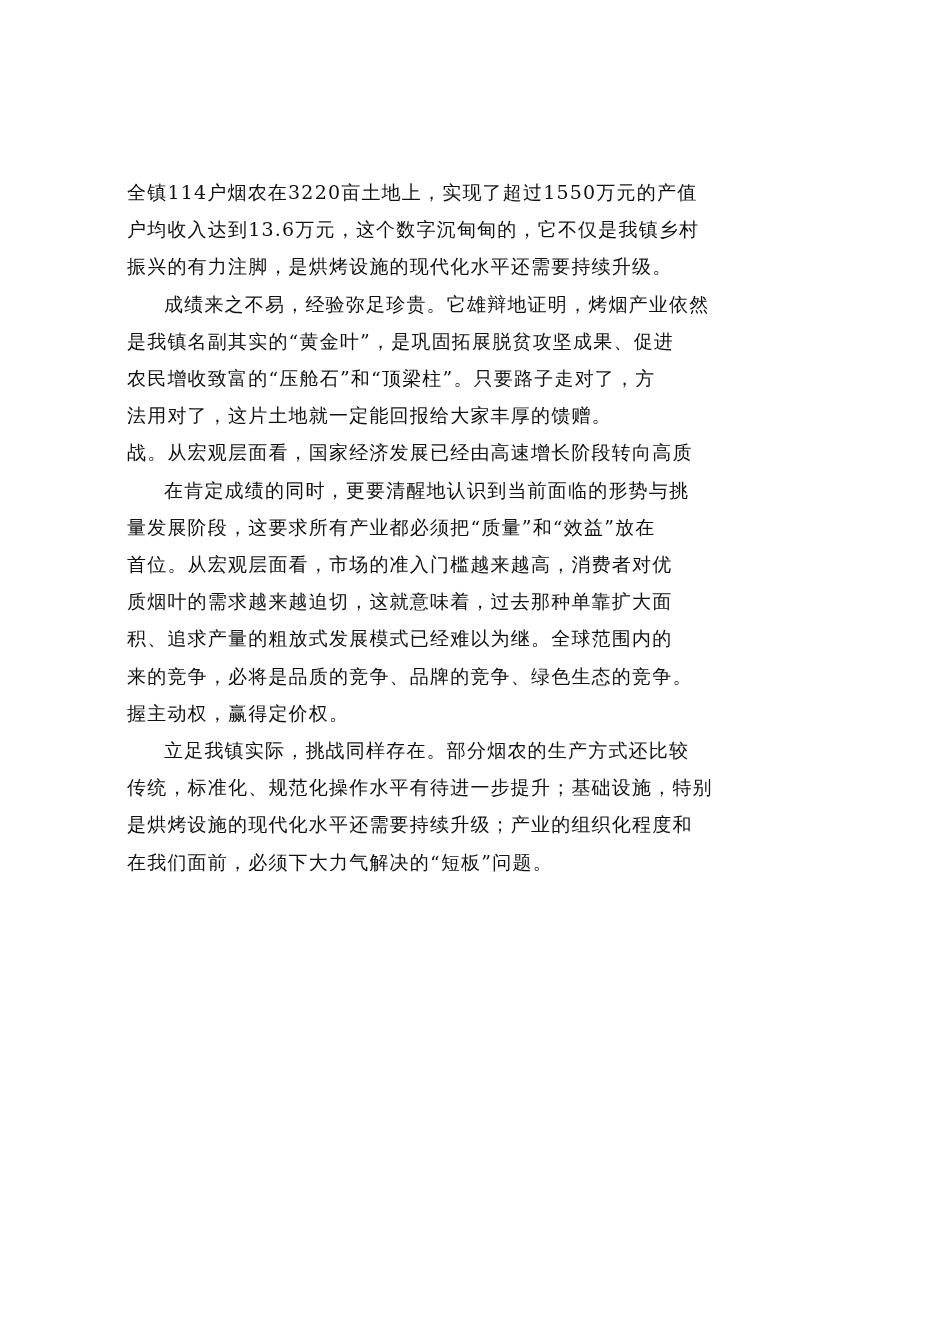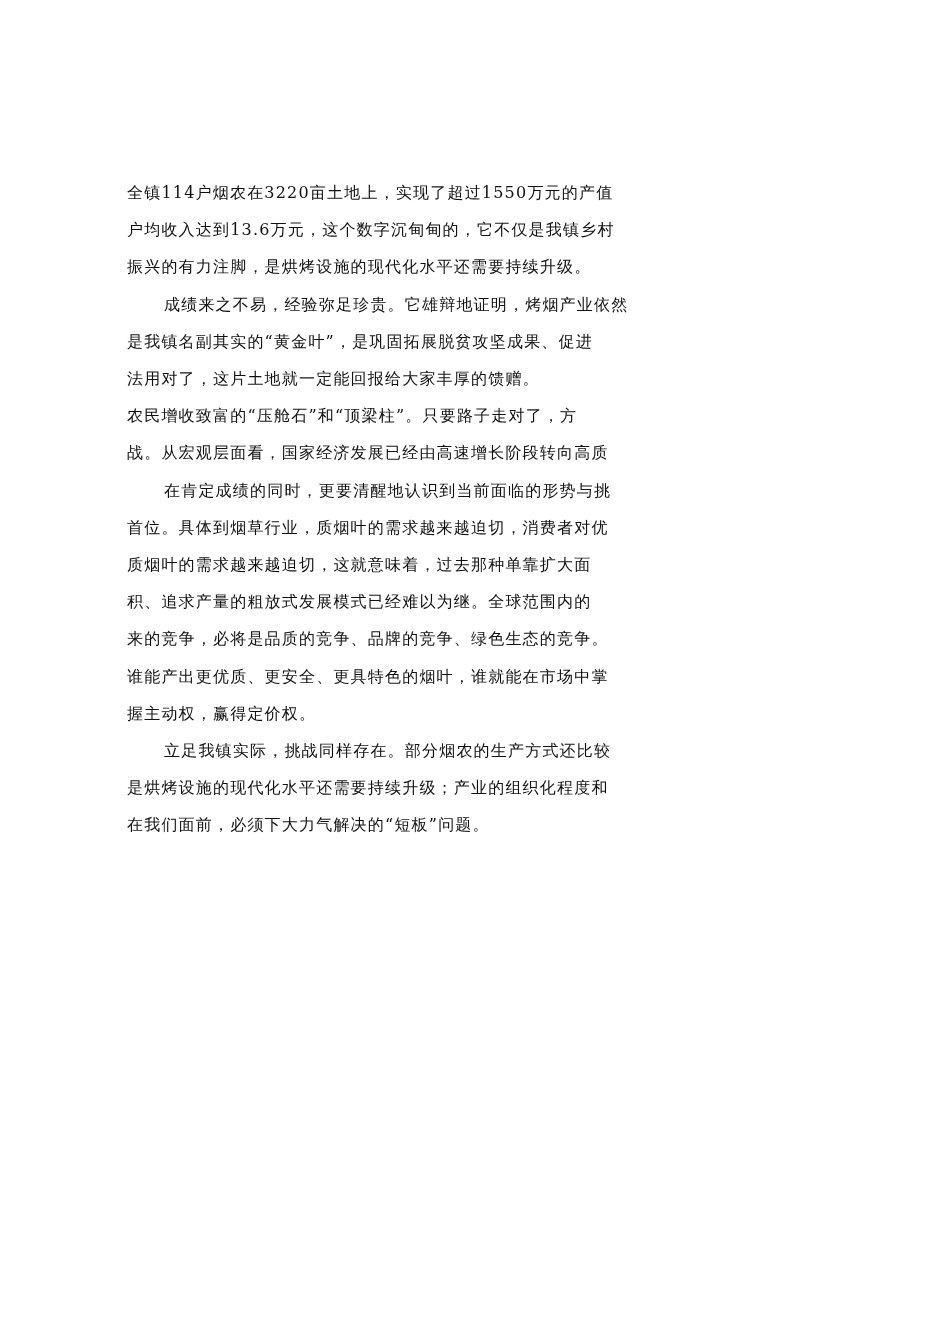--- a/index.html
+++ b/index.html
@@ -3,21 +3,21 @@
 <meta charset="utf-8">
 <style>
   html, body { margin: 0; padding: 0; background: #ffffff; }
   body { width: 950px; height: 1344px; position: relative; overflow: hidden; }
   .page {
     position: absolute;
     left: 127px;
     top: 174px;
     width: 710px;
     font-family: "DejaVu Serif", "Liberation Serif", serif;
-    font-size: 16px;
+    font-size: 19px;
     line-height: 37.2px;
     color: #111111;
     letter-spacing: 1.2px;
   }
   .para { margin: 0; padding: 0; text-align: justify; text-align-last: left; }
   .line { display: block; white-space: nowrap; }
   .line.indent { padding-left: 37px; }
 </style>
 </head>
 <body>
@@ -26,34 +26,35 @@
 
   <div class="para">
     <span class="line">全镇114户烟农在3220亩土地上，实现了超过1550万元的产值</span>
     <span class="line">户均收入达到13.6万元，这个数字沉甸甸的，它不仅是我镇乡村</span>
     <span class="line">振兴的有力注脚，是烘烤设施的现代化水平还需要持续升级。</span>
   </div>
 
   <div class="para">
     <span class="line indent">成绩来之不易，经验弥足珍贵。它雄辩地证明，烤烟产业依然</span>
     <span class="line">是我镇名副其实的“黄金叶”，是巩固拓展脱贫攻坚成果、促进</span>
+    <span class="line">农民增收致富的“压舱石”和“顶梁柱”。只要路子走对了，方</span>
     <span class="line">法用对了，这片土地就一定能回报给大家丰厚的馈赠。</span>
-    <span class="line">农民增收致富的“压舱石”和“顶梁柱”。只要路子走对了，方</span>
   </div>
 
   <div class="para">
     <span class="line">战。从宏观层面看，国家经济发展已经由高速增长阶段转向高质</span>
     <span class="line indent">在肯定成绩的同时，更要清醒地认识到当前面临的形势与挑</span>
-    <span class="line">首位。具体到烟草行业，质烟叶的需求越来越迫切，消费者对优</span>
+    <span class="line">量发展阶段，这要求所有产业都必须把“质量”和“效益”放在</span>
+    <span class="line">首位。从宏观层面看，市场的准入门槛越来越高，消费者对优</span>
     <span class="line">质烟叶的需求越来越迫切，这就意味着，过去那种单靠扩大面</span>
     <span class="line">积、追求产量的粗放式发展模式已经难以为继。全球范围内的</span>
     <span class="line">来的竞争，必将是品质的竞争、品牌的竞争、绿色生态的竞争。</span>
-    <span class="line">谁能产出更优质、更安全、更具特色的烟叶，谁就能在市场中掌</span>
     <span class="line">握主动权，赢得定价权。</span>
   </div>
 
   <div class="para">
     <span class="line indent">立足我镇实际，挑战同样存在。部分烟农的生产方式还比较</span>
+    <span class="line">传统，标准化、规范化操作水平有待进一步提升；基础设施，特别</span>
     <span class="line">是烘烤设施的现代化水平还需要持续升级；产业的组织化程度和</span>
     <span class="line">在我们面前，必须下大力气解决的“短板”问题。</span>
   </div>
 
 </div>
 
 </body></html>

